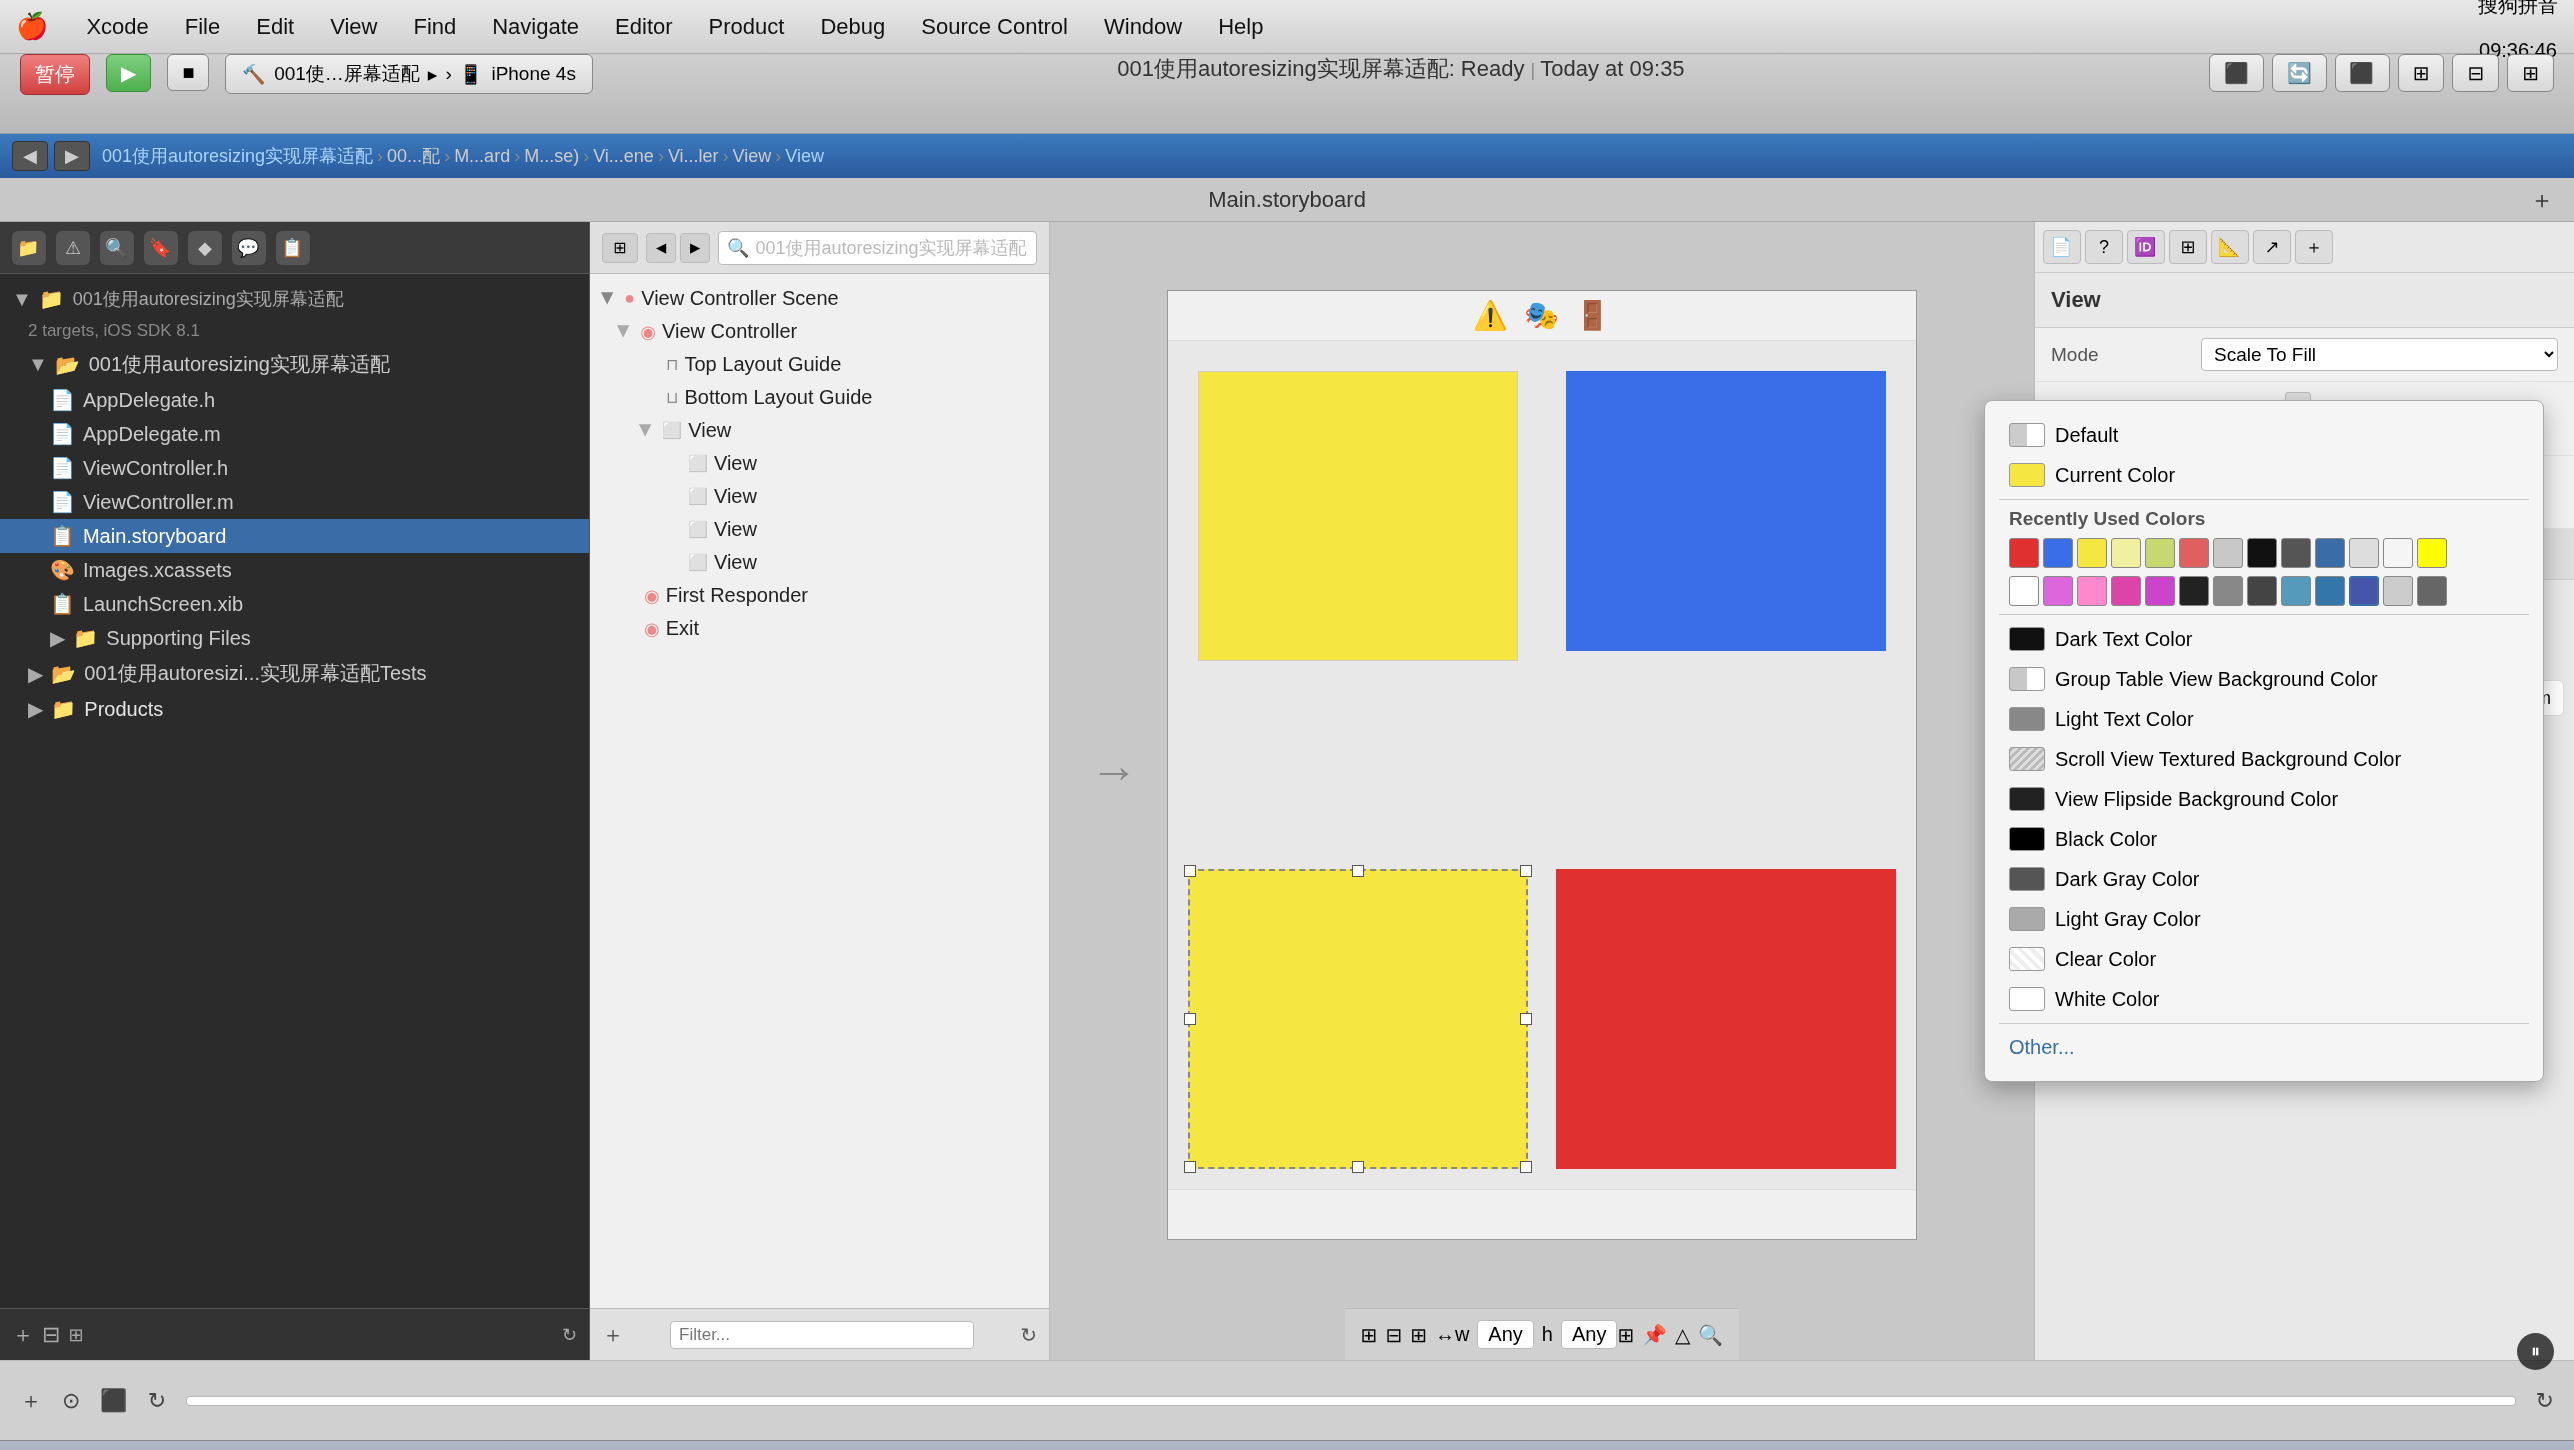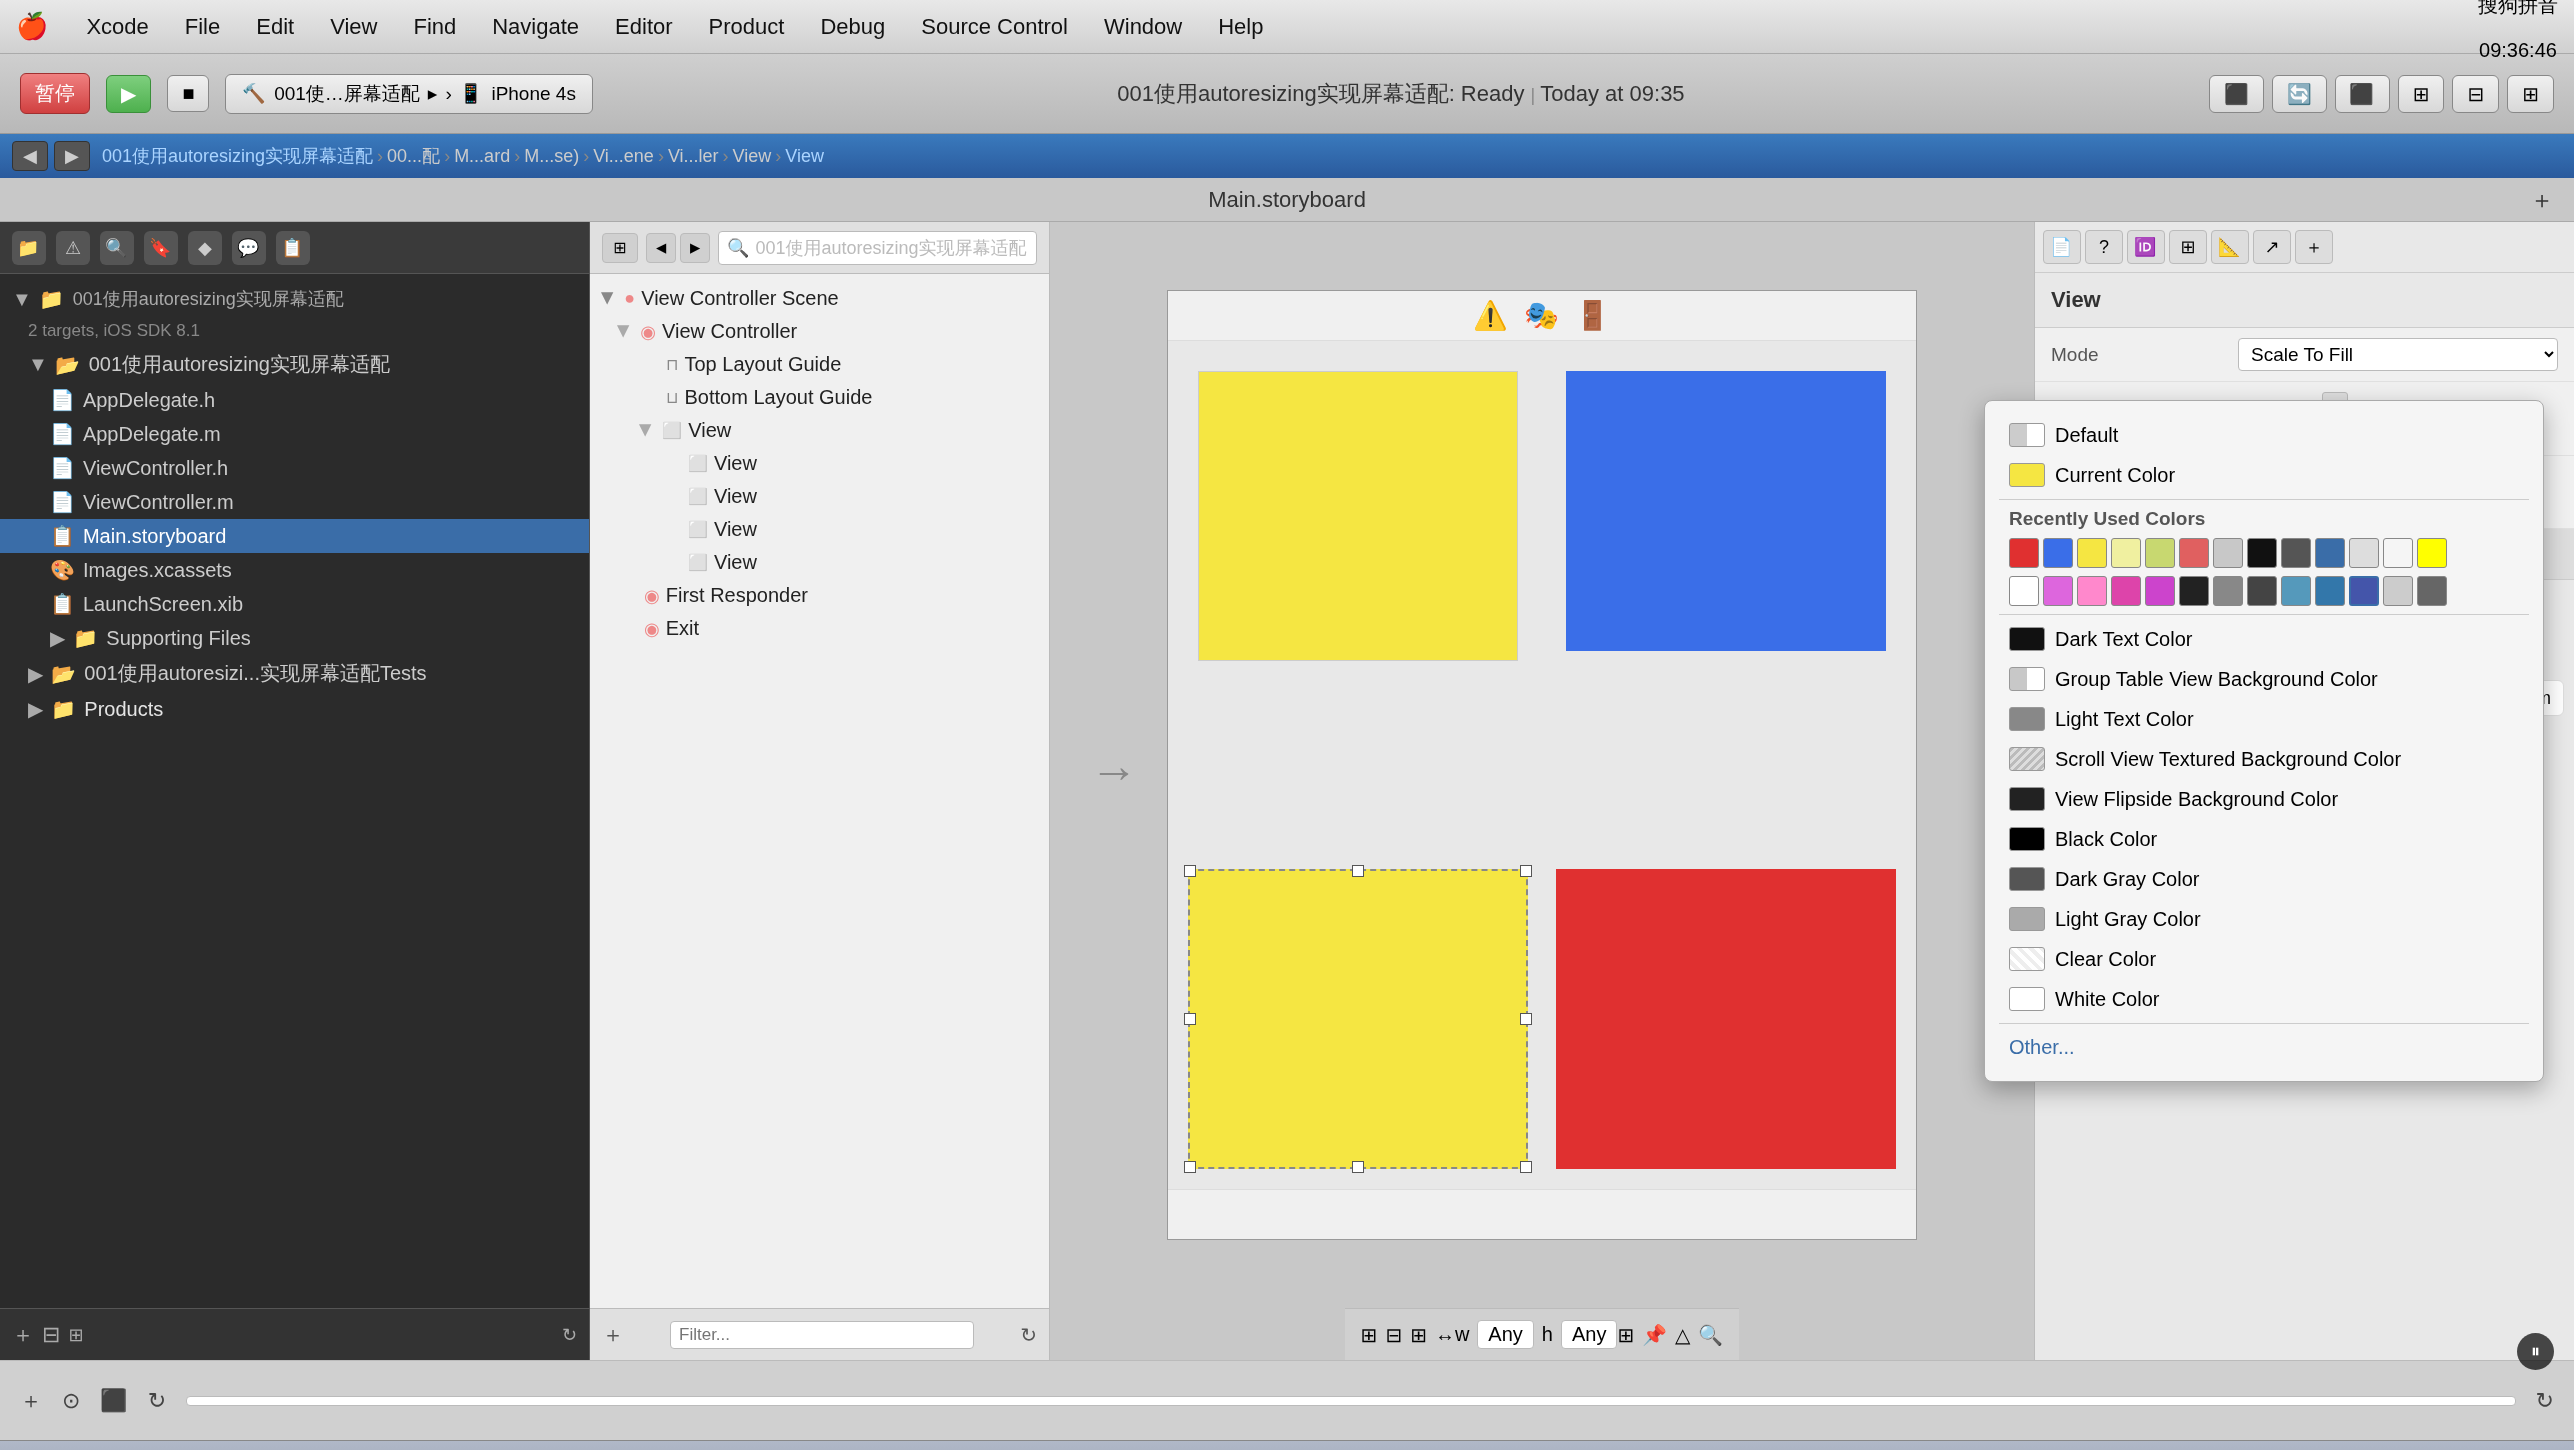--- a/index.html
+++ b/index.html
@@ -11,21 +11,21 @@
       display: flex; align-items: center; padding: 0 16px; gap: 20px;
       border-bottom: 1px solid #aaa; font-size: 22px; font-weight: 500;
     }
     .menubar-apple { font-size: 26px; margin-right: 10px; }
     .menubar-item { font-size: 22px; color: #111; cursor: default; padding: 4px 8px; }
     .menubar-right { margin-left: auto; display: flex; align-items: center; gap: 20px; font-size: 20px; flex-direction: column; }
 
     
     .toolbar {
       width: 100%; height: 80px; background: linear-gradient(to bottom, #cfcfcf, #b8b8b8);
-      display: flex; align-items: center; padding: 0 20px; gap: 16px;
+      display: flex; align-items: flex-start; padding: 0 20px; gap: 16px;
       border-bottom: 1px solid #999;
     }
     .toolbar-btn { padding: 6px 14px; border-radius: 6px; border: 1px solid #888; background: linear-gradient(to bottom, #f0f0f0, #d8d8d8); font-size: 20px; cursor: pointer; }
     .toolbar-btn.run { background: linear-gradient(to bottom, #7ecf7e, #4eb04e); color: white; border-color: #3a903a; }
     .toolbar-btn.stop { background: linear-gradient(to bottom, #f08080, #d04040); color: white; border-color: #a03030; }
     .toolbar-scheme { display: flex; align-items: center; gap: 8px; padding: 6px 16px; border-radius: 6px; border: 1px solid #888; background: linear-gradient(to bottom, #f0f0f0, #d8d8d8); font-size: 19px; }
     .toolbar-center { flex: 1; text-align: center; font-size: 22px; color: #333; }
     .toolbar-right-btns { display: flex; gap: 8px; }
 
     
@@ -63,21 +63,21 @@
     .scene-body { flex: 1; background: #eee; position: relative; }
     .view-yellow-top { position: absolute; top: 30px; left: 30px; width: 320px; height: 290px; background: #f5e642; border: 1px solid #ccc; }
     .view-blue-top { position: absolute; top: 30px; right: 30px; width: 320px; height: 280px; background: #3a6ee8; }
     .scene-footer { height: 50px; background: #f0f0f0; border-top: 1px solid #ddd; }
 
     
     .right-panel { width: 540px; background: #f0f0f0; border-left: 1px solid #bbb; display: flex; flex-direction: column; }
     .right-panel-header { padding: 14px 16px; font-size: 22px; font-weight: bold; color: #333; border-bottom: 1px solid #ccc; background: #e8e8e8; }
     .inspector-row { display: flex; align-items: center; padding: 10px 16px; border-bottom: 1px solid #e0e0e0; font-size: 20px; gap: 10px; }
     .inspector-label { color: #555; width: 140px; flex-shrink: 0; font-size: 19px; }
-    .inspector-control { flex: 1; margin-left: 37px; }
+    .inspector-control { flex: 1; }
     .select-box { width: 100%; padding: 4px 8px; border: 1px solid #bbb; border-radius: 4px; background: white; font-size: 19px; }
     .checkbox-row { display: flex; align-items: center; gap: 8px; }
 
     
     .color-picker-dropdown {
       position: absolute;
       top: 400px;
       right: 30px;
       width: 560px;
       background: #f5f5f5;

